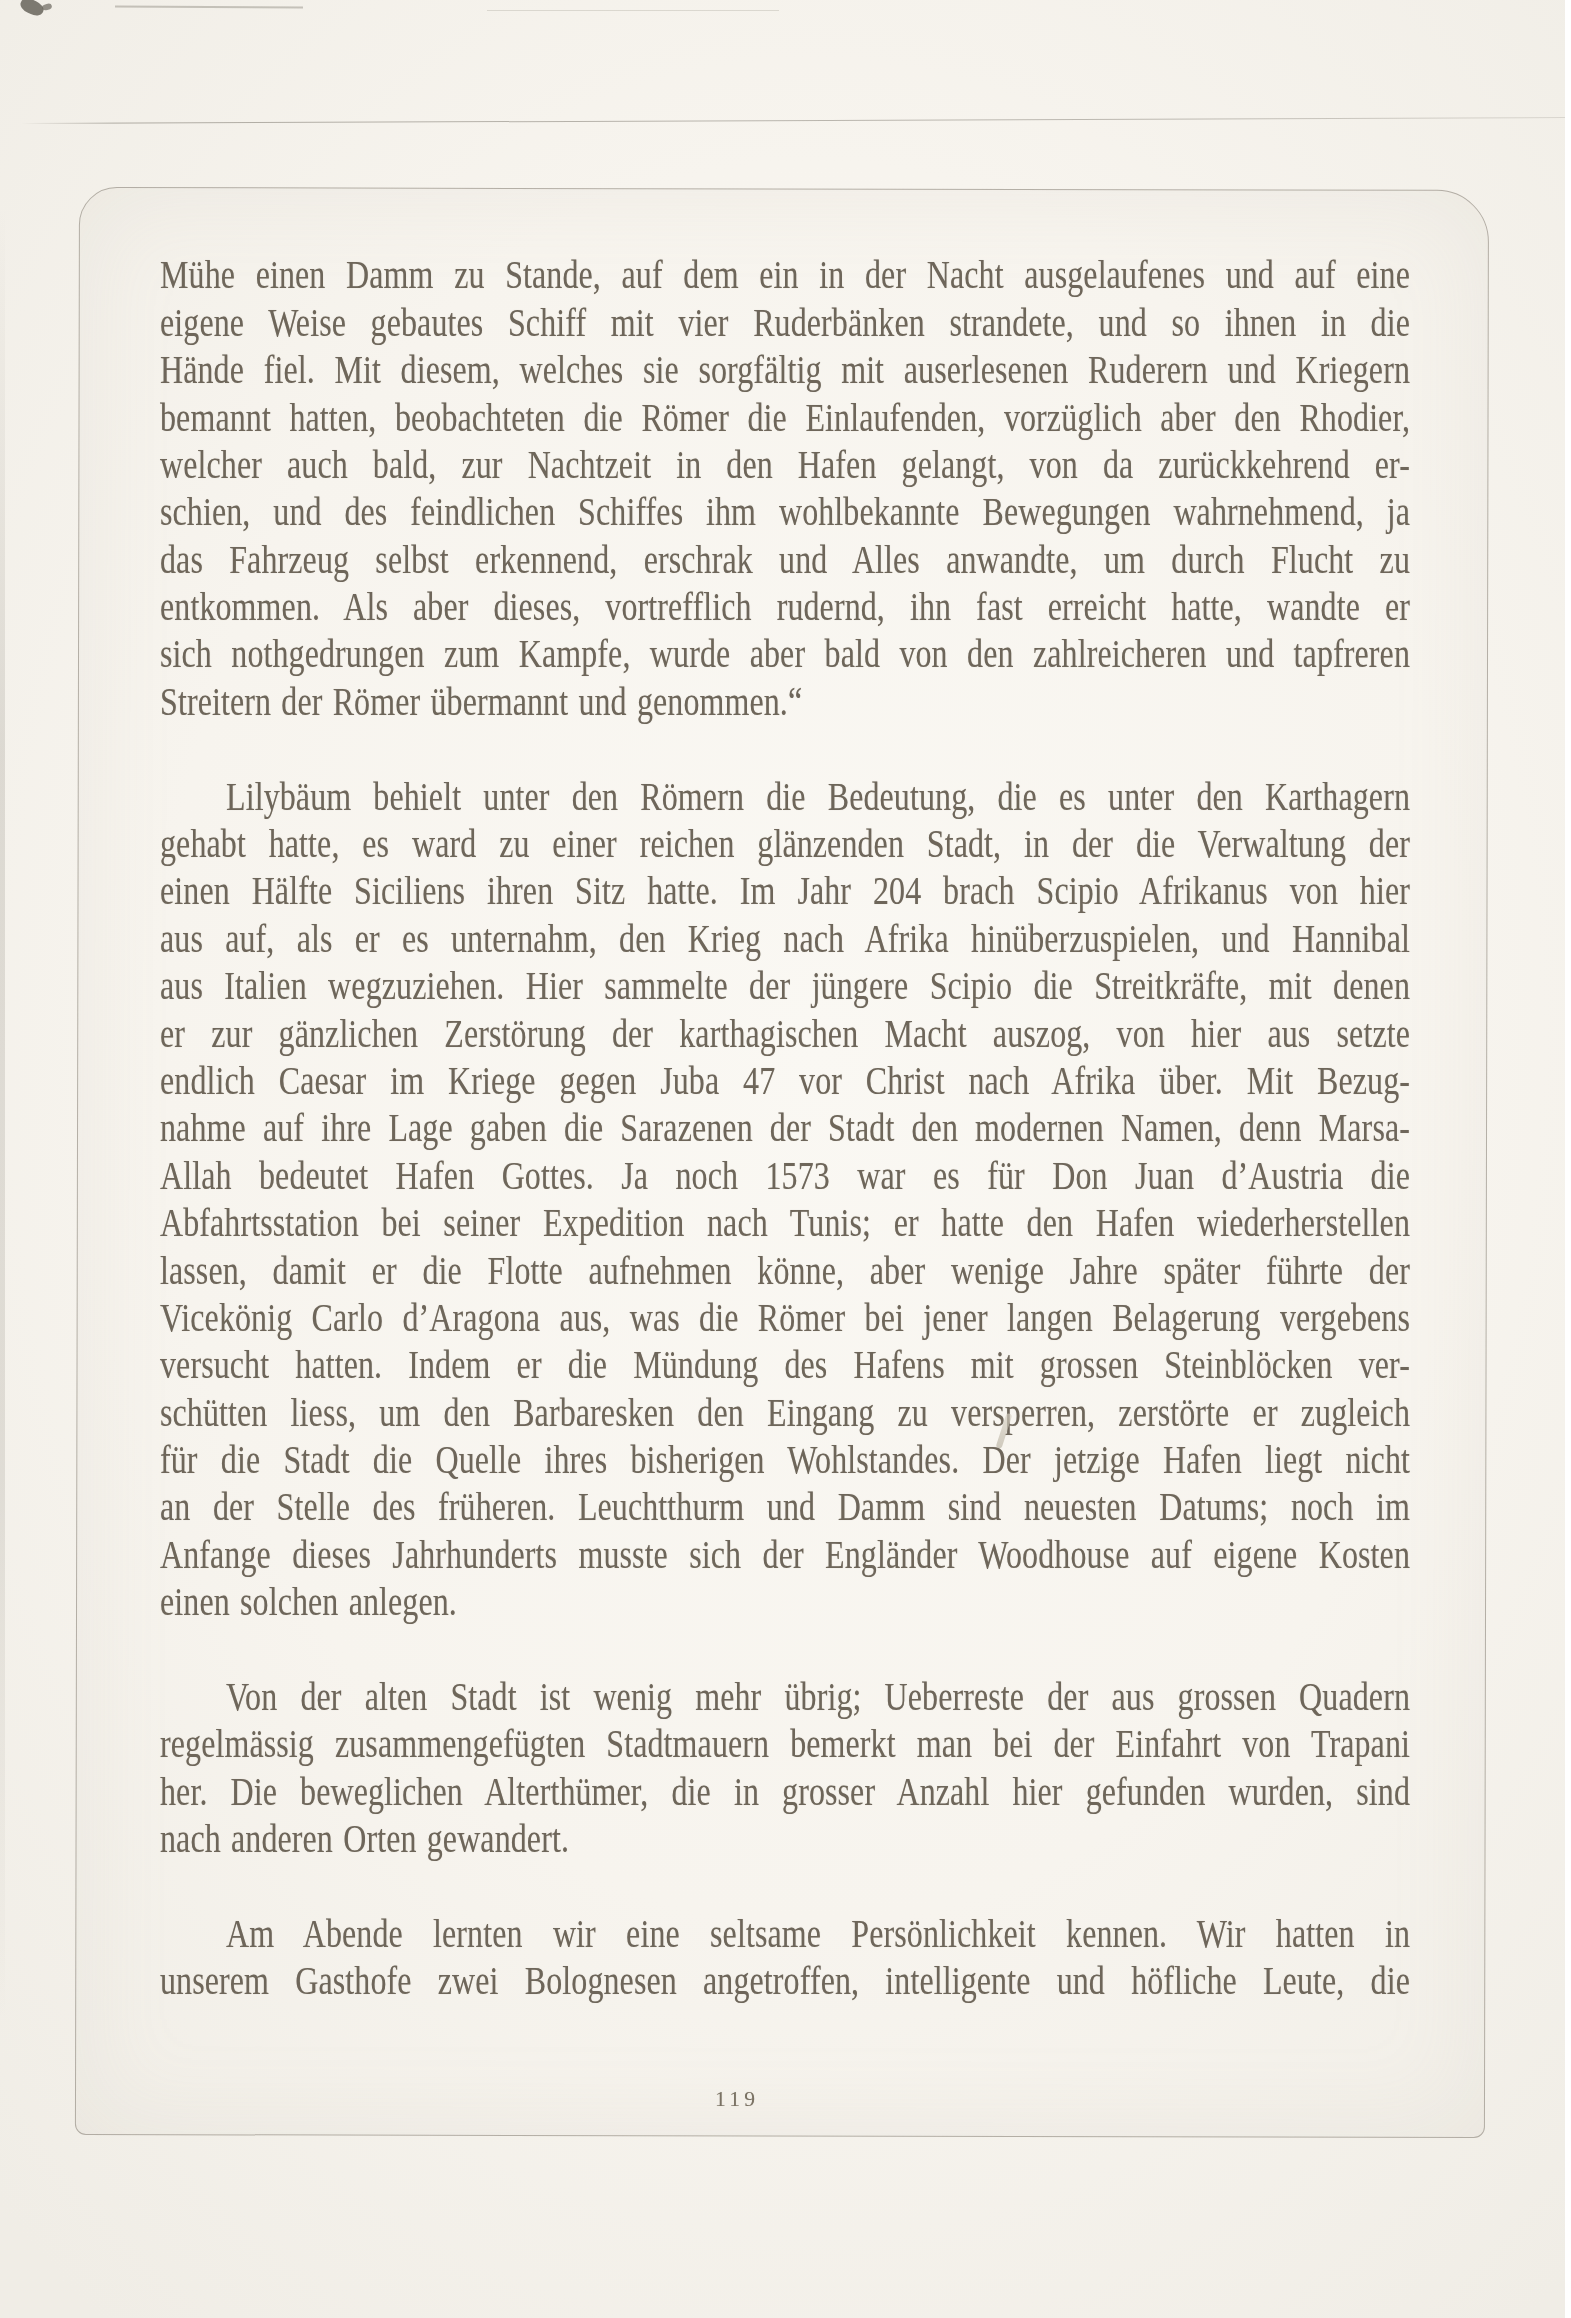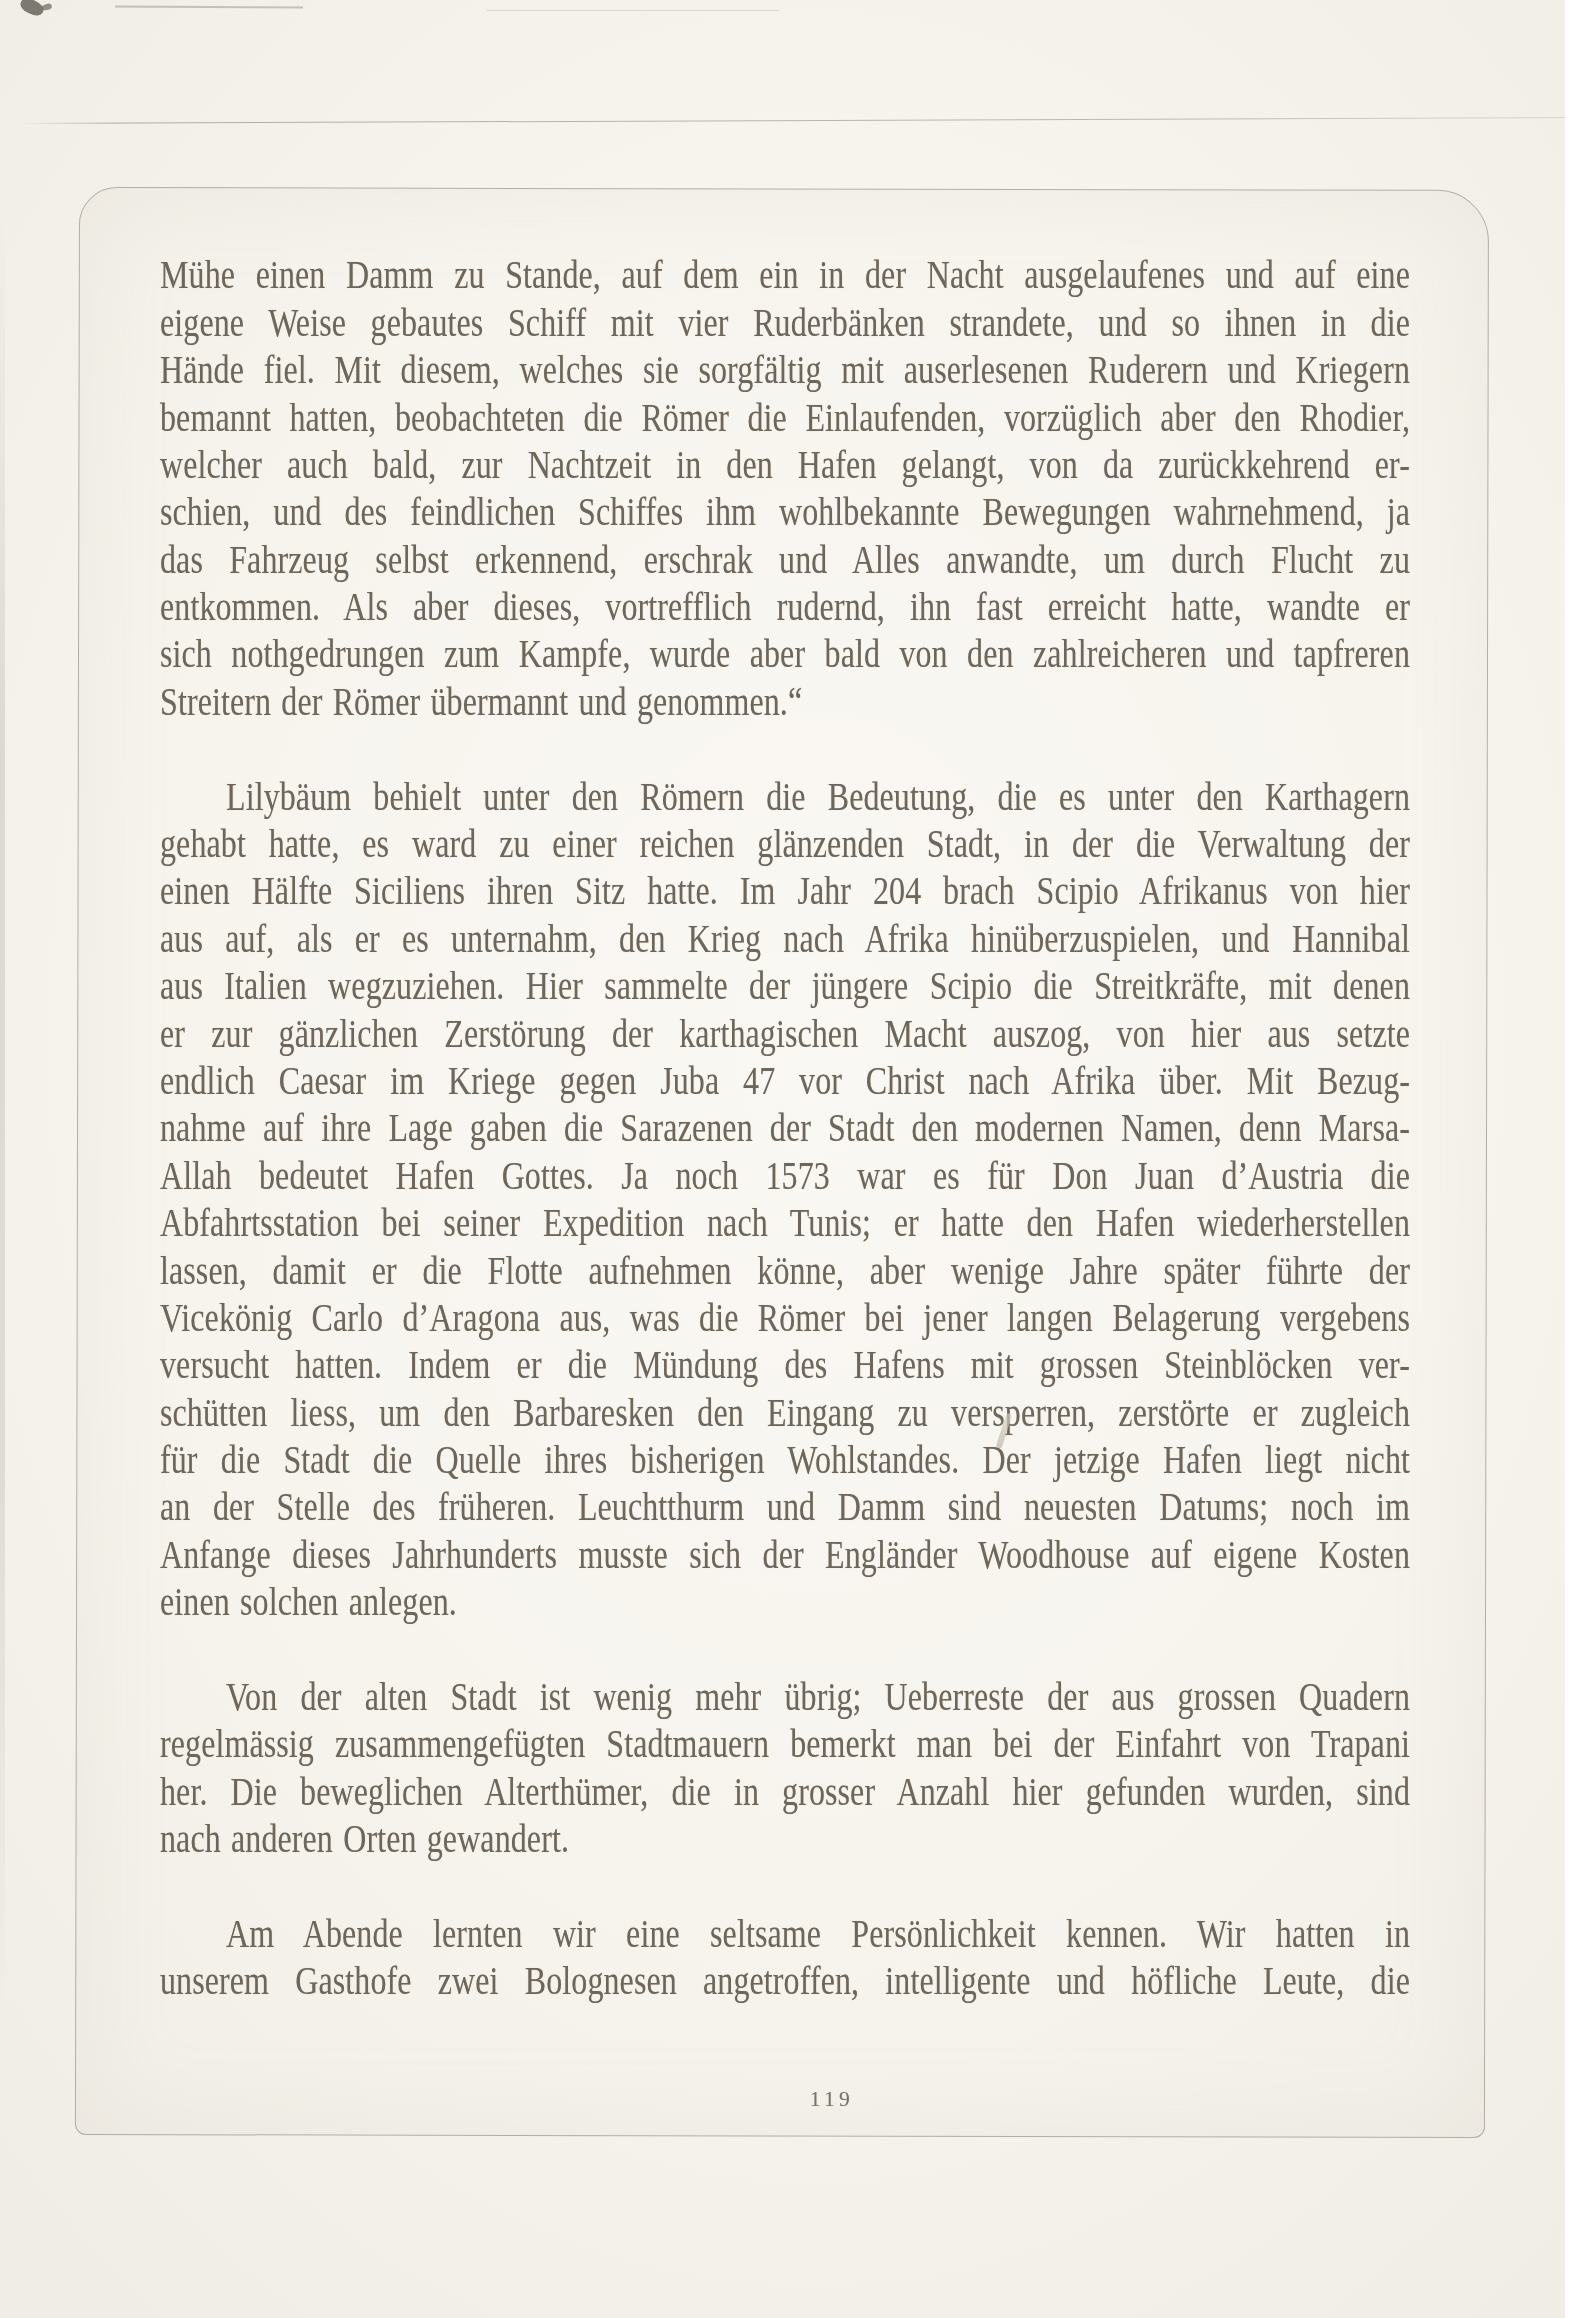--- a/index.html
+++ b/index.html
@@ -39,21 +39,21 @@
     font-size: 32px; line-height: 38px;
     letter-spacing: 0.1px; word-spacing: 2.1px;
     text-shadow: 0 0 0.7px rgba(110,102,90,0.35);
   }
   .paragraph + .paragraph { margin-top: 38px; }
   .line { height: 38px; text-align: justify; text-align-last: justify; }
   .line.indent { padding-left: 66px; }
   .line.last { text-align-last: left; }
   .page-number {
     position: absolute; left: 715px; top: 2087px; width: 139px;
-    text-align: right; font-size: 21.6px; letter-spacing: 4.2px;
+    text-align: left; font-size: 21.6px; letter-spacing: 4.2px;
     color: #7a7264; text-shadow: 0 0 0.7px rgba(120,112,98,0.4);
   }
   
   .smudge { position: absolute; }
   .smudge.s1 { left: 19.5px; top: 0; width: 24px; height: 14px; background: #5f5b52; border-radius: 45%; transform: rotate(25deg); opacity: 0.8; }
   .smudge.s2 { left: 42px; top: 4.2px; width: 9.7px; height: 6.3px; background: #6b675e; border-radius: 50%; transform: rotate(-15deg); opacity: 0.7; }
   .streak { position: absolute; }
   .streak.st1 { left: 115px; top: 5.6px; width: 188px; height: 2.1px; background: rgba(150,145,136,0.5); transform: rotate(0.3deg); }
   .streak.st2 { left: 487px; top: 9.7px; width: 292px; height: 1.4px; background: rgba(170,165,156,0.35); }
   .edge-left-shade {

